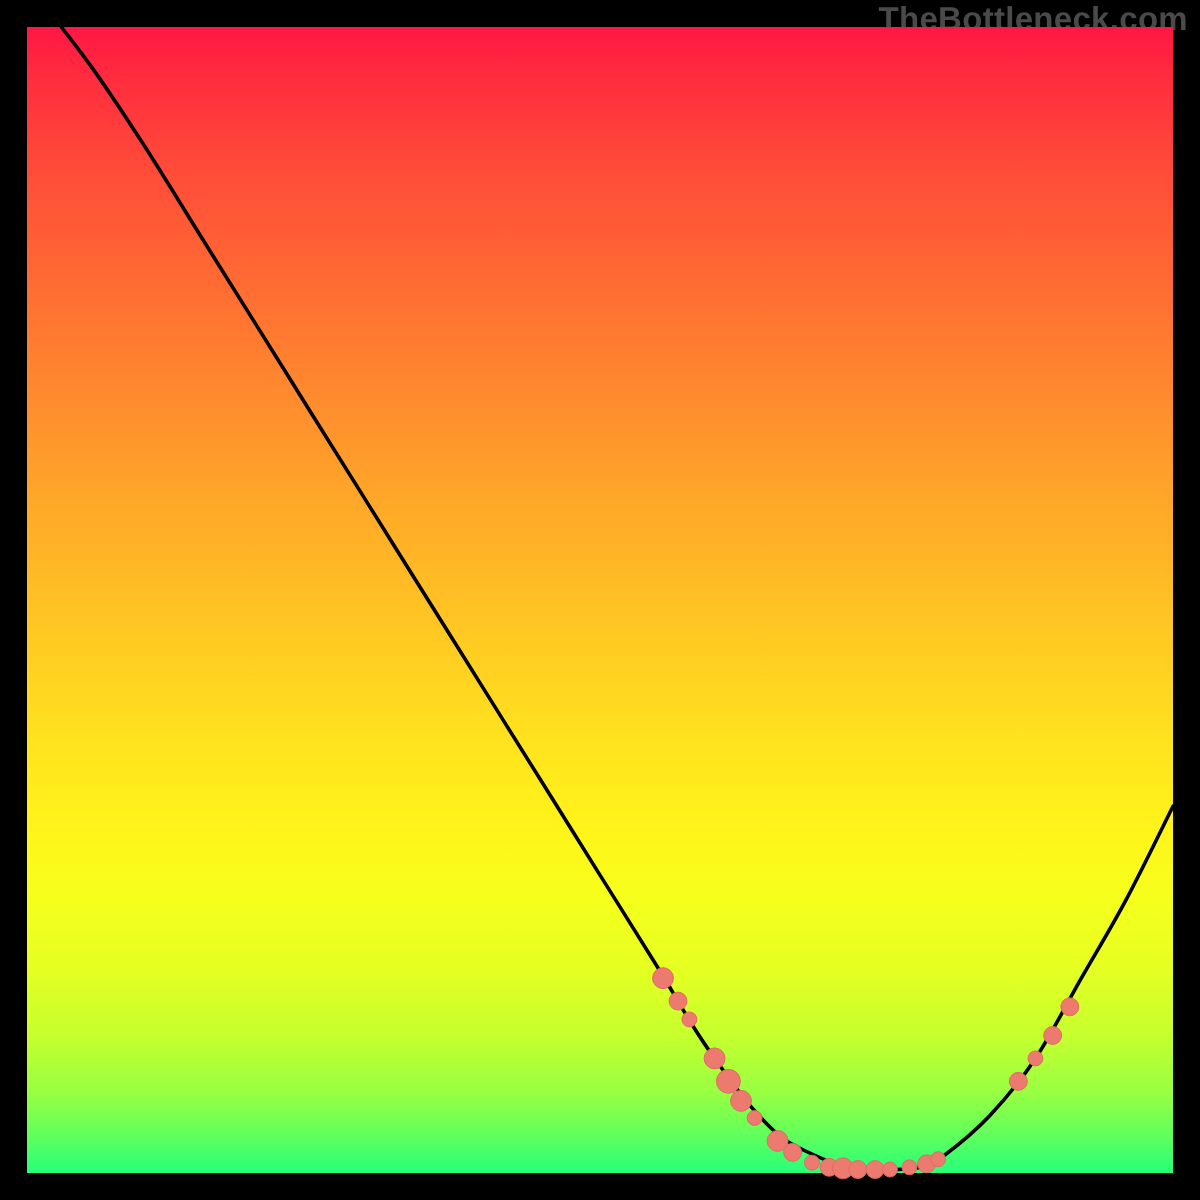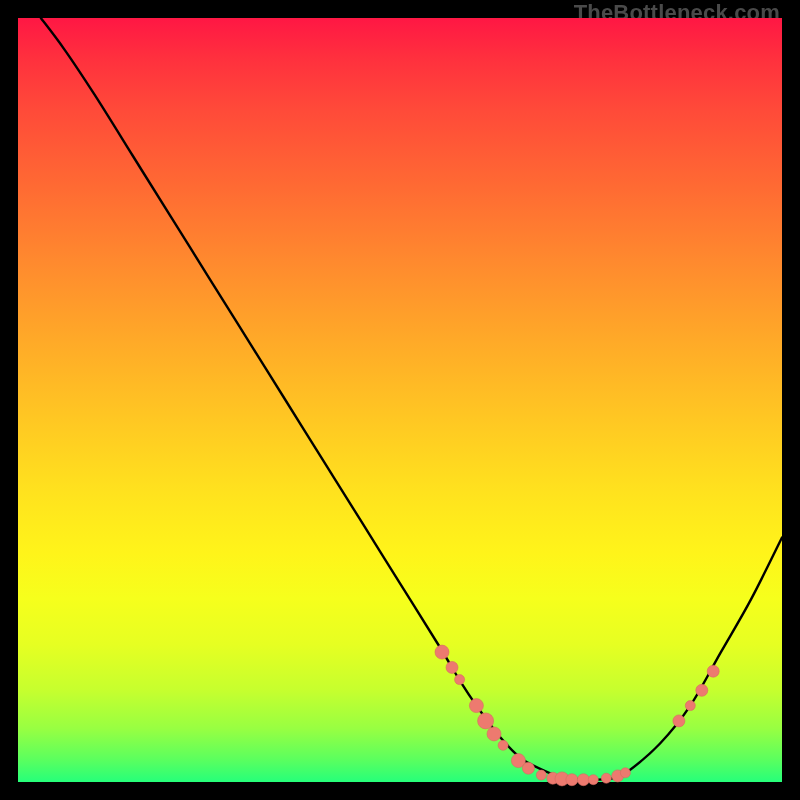--- a/index.html
+++ b/index.html
@@ -41,21 +41,21 @@
       #e6ff22 82%,
       #c6ff2e 88%,
       #98ff42 93%,
       #5cff5e 97%,
       #26ff7a 100%
     );
   }
   .watermark {
     position: absolute;
     top: 0px;
-    right: 20px;
+    right: 8px;
     color: #4a4a4a;
     font-size: 22px;
     font-weight: 600;
     letter-spacing: 0.2px;
     user-select: none;
   }
   svg.curve {
     position: absolute;
     left: 0;
     top: 0;

